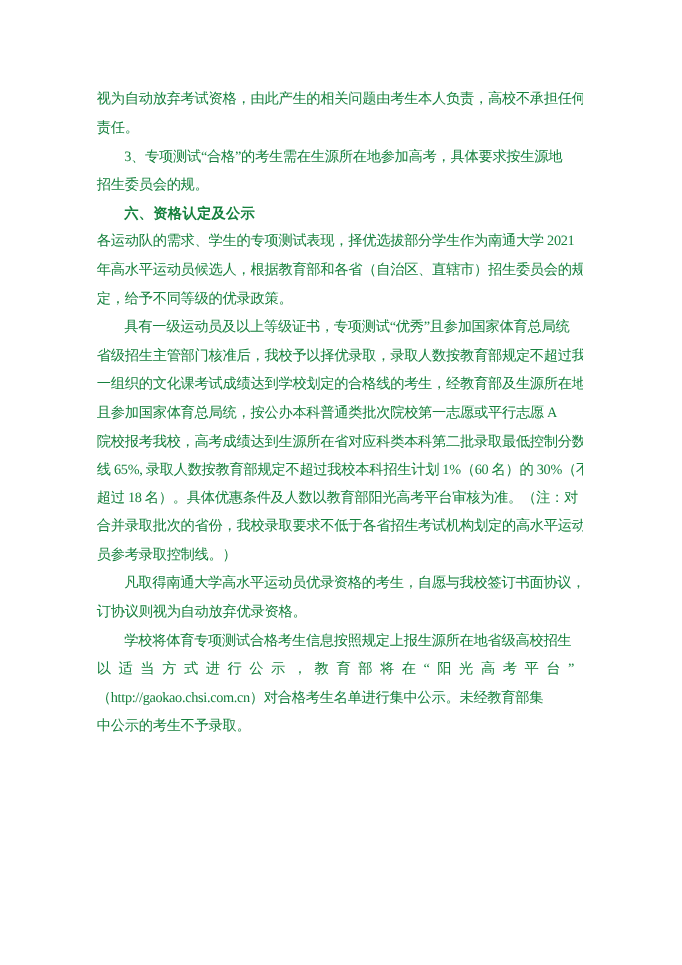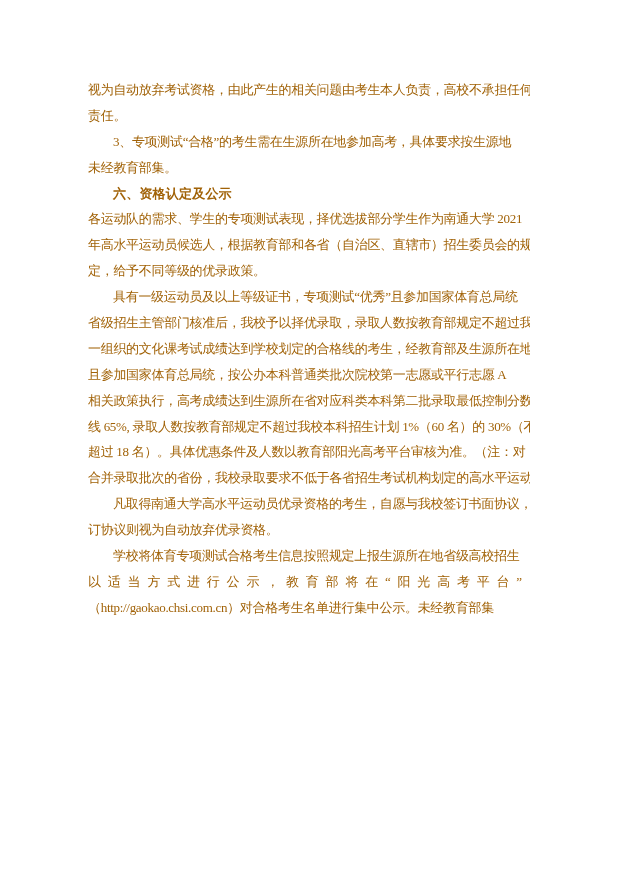--- a/index.html
+++ b/index.html
@@ -7,21 +7,21 @@
     padding: 0;
     background: #ffffff;
   }
   .page {
     position: relative;
     width: 530px;
     height: 877px;
     background: #ffffff;
     overflow: hidden;
     font-family: "Liberation Serif", "DejaVu Serif", serif;
-    color: #a16207;
+    color: #15803d;
   }
   .text-block {
     position: absolute;
     left: 88px;
     top: 77px;
     width: 446px;
   }
   .line {
     height: 25.9px;
     line-height: 25.9px;
@@ -43,32 +43,34 @@
   }
 </style>
 </head>
 <body>
 
 <div class="page">
   <div class="text-block">
     <div class="line">视为自动放弃考试资格，由此产生的相关问题由考生本人负责，高校不承担任何</div>
     <div class="line">责任。</div>
     <div class="line indent">3、专项测试“合格”的考生需在生源所在地参加高考，具体要求按生源地</div>
-    <div class="line">未经教育部集。</div>
+    <div class="line">招生委员会的规。</div>
     <div class="line heading indent">六、资格认定及公示</div>
     <div class="line">各运动队的需求、学生的专项测试表现，择优选拔部分学生作为南通大学 2021</div>
     <div class="line">年高水平运动员候选人，根据教育部和各省（自治区、直辖市）招生委员会的规</div>
     <div class="line">定，给予不同等级的优录政策。</div>
     <div class="line indent">具有一级运动员及以上等级证书，专项测试“优秀”且参加国家体育总局统</div>
     <div class="line">省级招生主管部门核准后，我校予以择优录取，录取人数按教育部规定不超过我</div>
     <div class="line">一组织的文化课考试成绩达到学校划定的合格线的考生，经教育部及生源所在地</div>
     <div class="line">且参加国家体育总局统，按公办本科普通类批次院校第一志愿或平行志愿 A</div>
-    <div class="line">相关政策执行，高考成绩达到生源所在省对应科类本科第二批录取最低控制分数</div>
+    <div class="line">院校报考我校，高考成绩达到生源所在省对应科类本科第二批录取最低控制分数</div>
     <div class="line">线 65%, 录取人数按教育部规定不超过我校本科招生计划 1%（60 名）的 30%（不</div>
     <div class="line">超过 18 名）。具体优惠条件及人数以教育部阳光高考平台审核为准。（注：对</div>
     <div class="line">合并录取批次的省份，我校录取要求不低于各省招生考试机构划定的高水平运动</div>
+    <div class="line">员参考录取控制线。）</div>
     <div class="line indent">凡取得南通大学高水平运动员优录资格的考生，自愿与我校签订书面协议，</div>
     <div class="line">订协议则视为自动放弃优录资格。</div>
     <div class="line indent">学校将体育专项测试合格考生信息按照规定上报生源所在地省级高校招生</div>
     <div class="line spread">以适当方式进行公示，教育部将在“阳光高考平台”</div>
     <div class="line">（http://gaokao.chsi.com.cn）对合格考生名单进行集中公示。未经教育部集</div>
+    <div class="line">中公示的考生不予录取。</div>
   </div>
 </div>
 
 </body></html>

